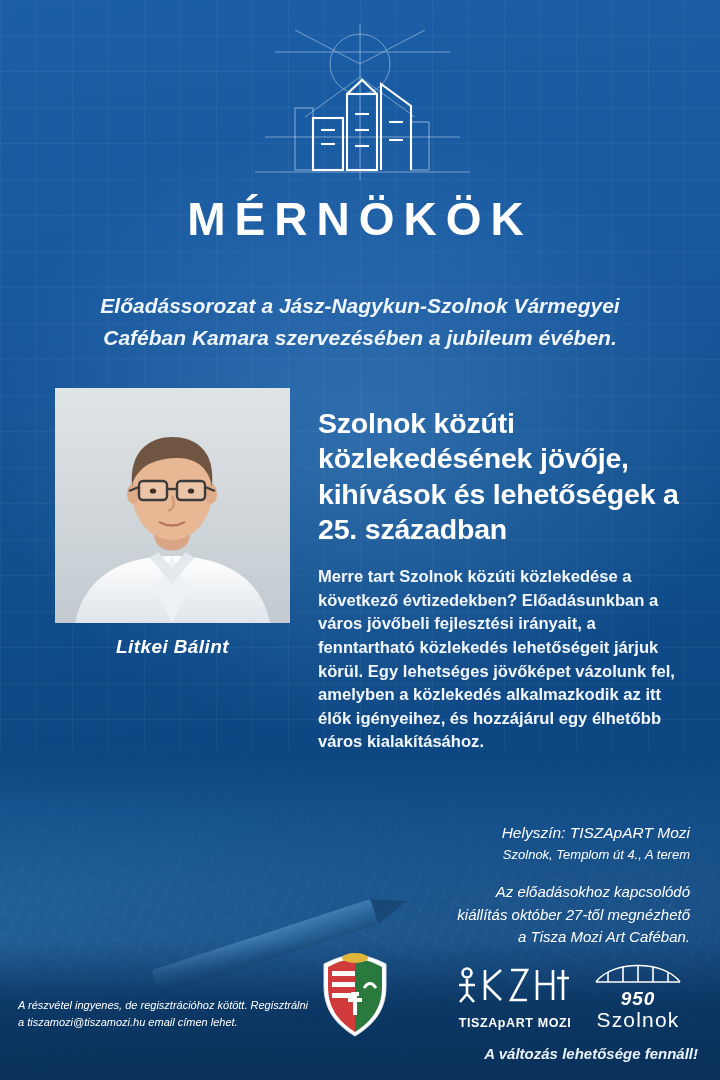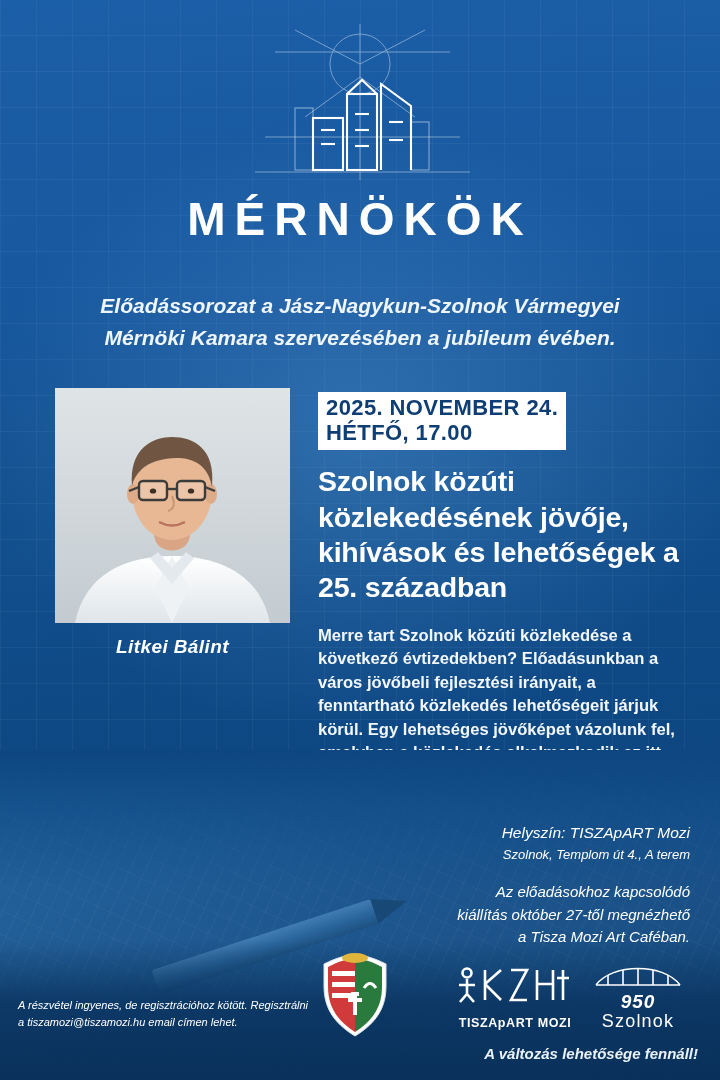--- a/index.html
+++ b/index.html
@@ -237,21 +237,21 @@
   .city-950 {
     display: block;
     font-style: italic;
     font-size: 19px;
     font-weight: bold;
     margin-bottom: -2px;
     letter-spacing: 1px;
   }
   .city-name {
     display: block;
-    font-size: 18px;
+    font-size: 21px;
     letter-spacing: 1.2px;
   }
   .slogan {
     position: absolute;
     right: 22px;
     bottom: 18px;
     width: 300px;
     text-align: right;
     font-style: italic;
     font-weight: bold;
@@ -298,21 +298,21 @@
       </g>
     </svg>
   </div>
 
   <div class="brand">
     <div class="brand-title">MÉRNÖKÖK</div>
   </div>
 
   <div class="tagline">
     <div>Előadássorozat a Jász-Nagykun-Szolnok Vármegyei</div>
-    <div>Mérnöki Kamara szervezésében a jubileum évében.</div>
+    <div>Caféban Kamara szervezésében a jubileum évében.</div>
   </div>
 
   <div class="photo-frame">
     <svg viewBox="0 0 235 235" width="235" height="235">
       <defs>
         <linearGradient id="bgwall" x1="0" y1="0" x2="0" y2="1">
           <stop offset="0%" stop-color="#dfe4e6"></stop>
           <stop offset="100%" stop-color="#c3cbd0"></stop>
         </linearGradient>
         <linearGradient id="shirt" x1="0" y1="0" x2="0" y2="1">
@@ -349,24 +349,20 @@
       <ellipse cx="136" cy="103" rx="3.2" ry="2.6" fill="#3c3027"></ellipse>
 
       <path d="M117 108 q5 12 -4 15" stroke="#c79571" stroke-width="2" fill="none"></path>
       <path d="M104 134 q13 7 26 0" stroke="#b8735e" stroke-width="2.4" fill="none"></path>
     </svg>
   </div>
 
   <div class="speaker-name">Litkei Bálint</div>
 
   <div class="event">
-    <div class="date-badge">
-      <span>2025. NOVEMBER 24.</span>
-      <span class="l2">HÉTFŐ, 17.00</span>
-    </div>
     <div class="event-title">Szolnok közúti közlekedésének jövője, kihívások és lehetőségek a 25. században</div>
     <div class="event-desc">Merre tart Szolnok közúti közlekedése a következő évtizedekben? Előadásunkban a város jövőbeli fejlesztési irányait, a fenntartható közlekedés lehetőségeit járjuk körül. Egy lehetséges jövőképet vázolunk fel, amelyben a közlekedés alkalmazkodik az itt élők igényeihez, és hozzájárul egy élhetőbb város kialakításához.</div>
   </div>
 
   <div class="blueprint-photo"></div>
   <div class="pencil"></div>
   <div class="bottom-fade"></div>
 
   <div class="venue">
     <div class="line1">Helyszín: TISZApART Mozi</div>

